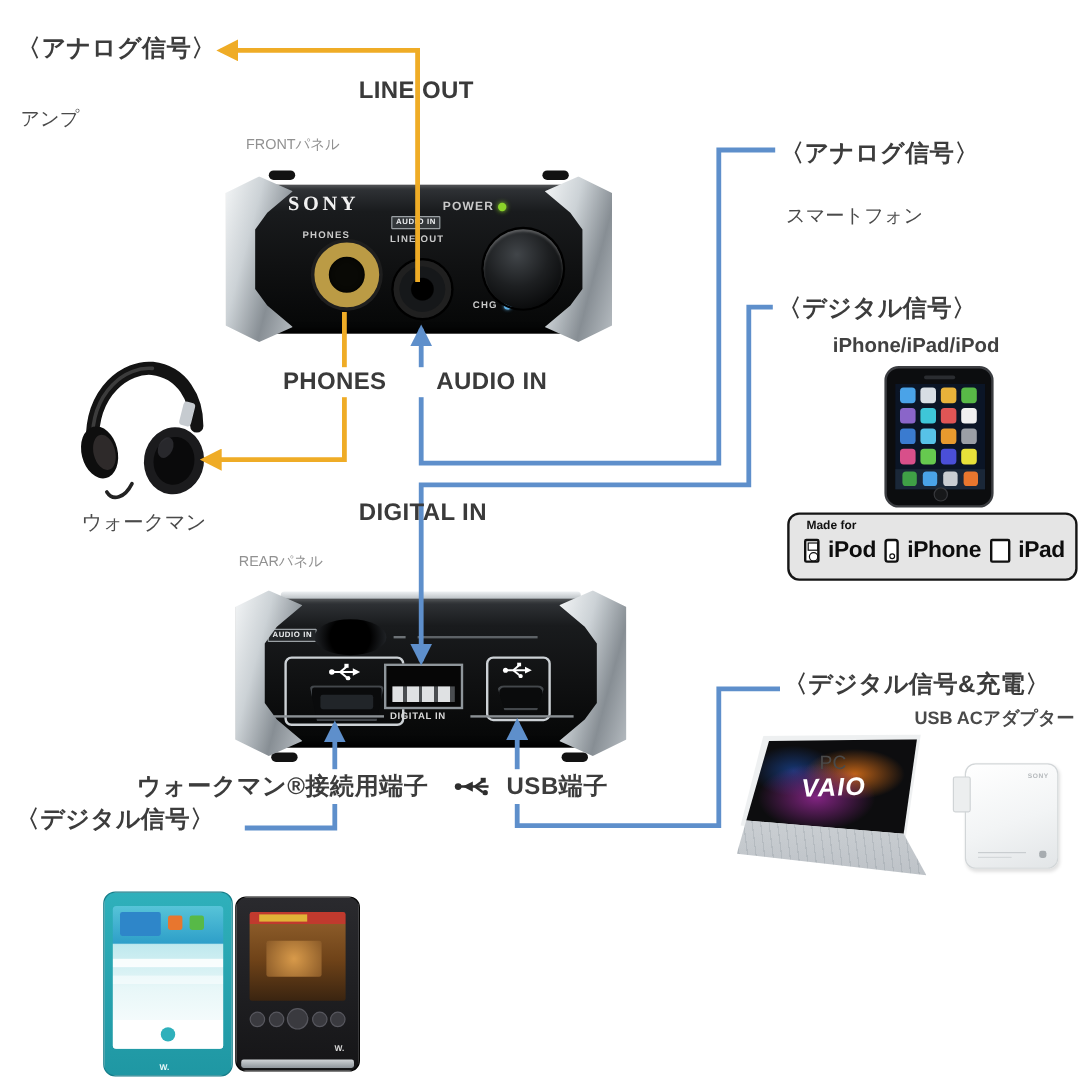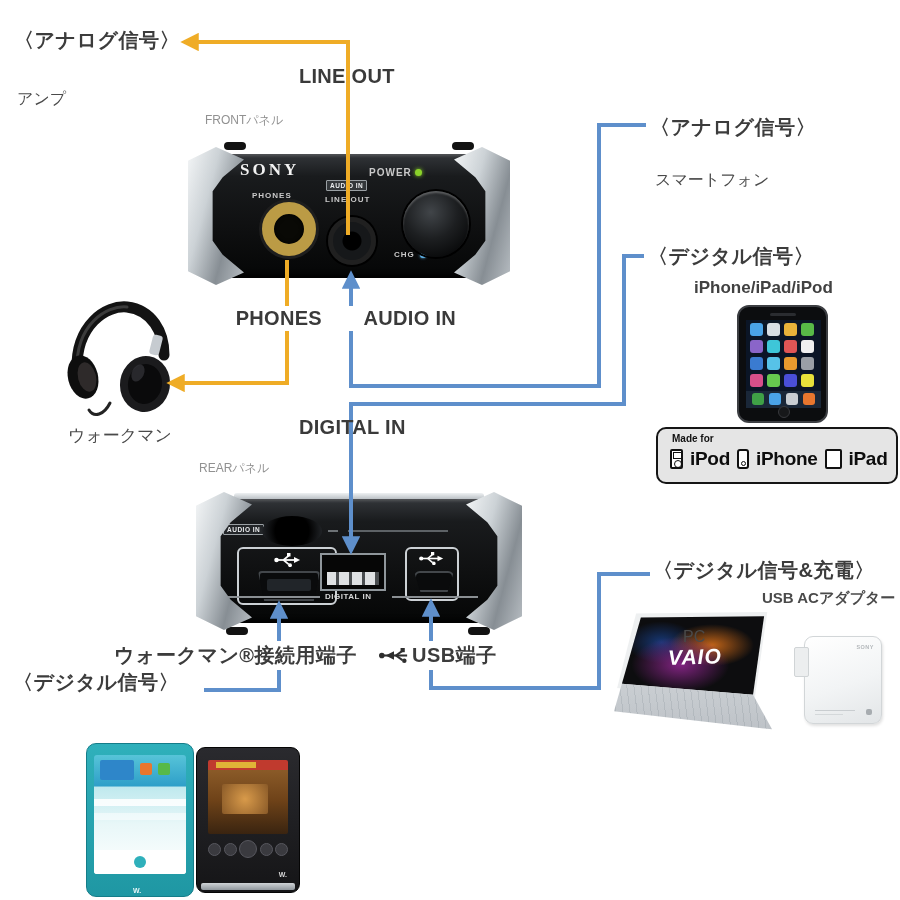--- a/index.html
+++ b/index.html
@@ -246,21 +246,21 @@
       <div style="position:absolute;left:7px;top:22px;width:36px;height:17px;background:#0a0b0c;border:2px solid #43474b;border-radius:6px;clip-path:polygon(0 0,100% 0,84% 100%,16% 100%);"></div>
     </div>
     <div style="position:absolute;left:129px;top:100px;color:#d8d8d8;font-size:8px;font-weight:700;letter-spacing:.5px;">DIGITAL IN</div>
     <div class="digline" style="left:32px;top:104px;width:92px;"></div>
     <div class="digline" style="left:196px;top:104px;width:86px;"></div>
     <div class="guard gl"></div>
     <div class="guard gr"></div>
   </div>
 
   <div class="abs jt lblw layer-txt" style="left:108px;top:641px;font-size:20px;">ウォークマン®接続用端子</div>
-  <div class="abs lblw layer-txt" style="left:372px;top:641px;display:flex;align-items:center;gap:2px;">
+  <div class="abs lblw layer-txt" style="left:372px;top:641px;display:flex;align-items:center;gap:12px;">
     <svg width="32" height="15" viewBox="0 0 34 16">
       <circle cx="4" cy="8" r="3" fill="#2e2e2e"></circle>
         <line x1="4" y1="8" x2="31" y2="8" stroke="#2e2e2e" stroke-width="2.2"></line>
       <path d="M8,8 L17,3.5 V12.5 Z" fill="#2e2e2e"></path>
       <line x1="19" y1="8" x2="26" y2="3" stroke="#2e2e2e" stroke-width="2.2"></line>
         <rect x="24" y="0" width="4.5" height="4.5" fill="#2e2e2e"></rect>
       <line x1="19" y1="8" x2="26" y2="13" stroke="#2e2e2e" stroke-width="2.2"></line>
         <circle cx="28" cy="13.5" r="2.4" fill="#2e2e2e"></circle>
     </svg>
     <span class="jt" style="font-size:20px;">USB端子</span>

